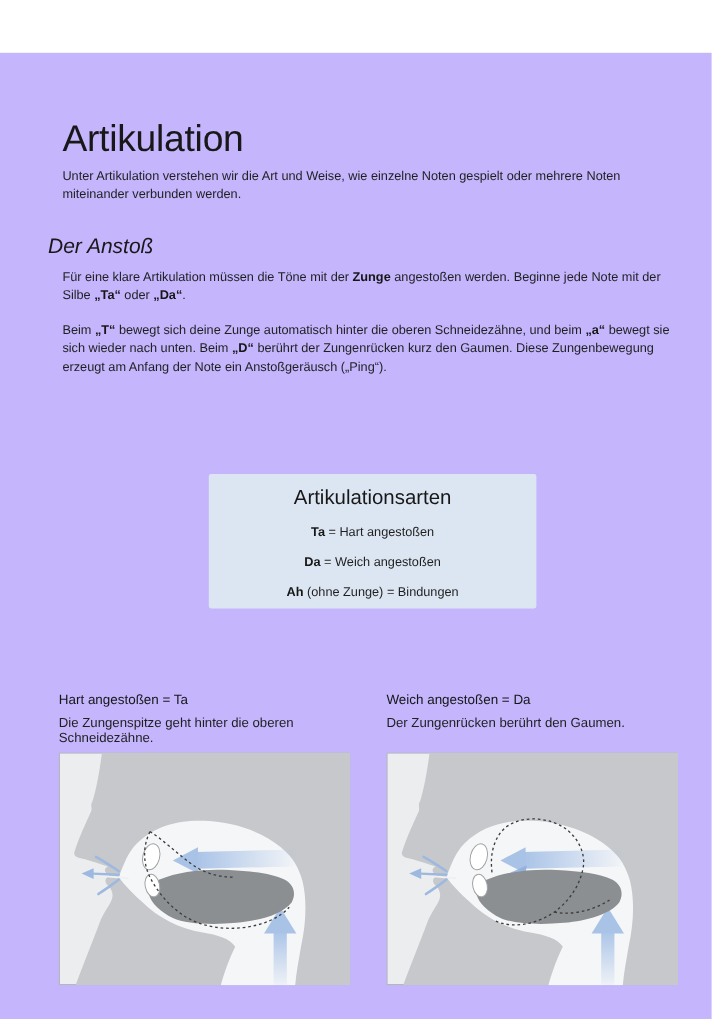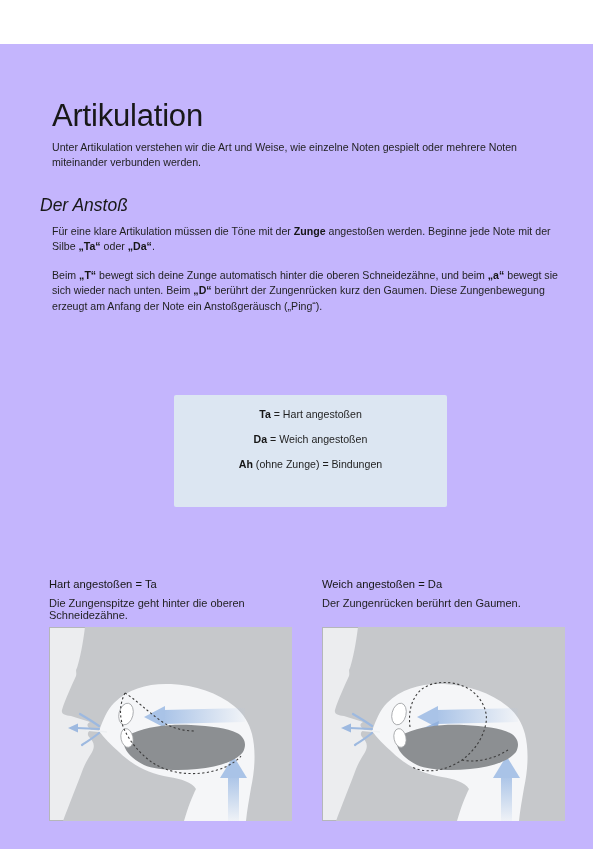--- a/index.html
+++ b/index.html
@@ -39,20 +39,21 @@
   <p class="abs body-text intro">Unter Artikulation verstehen wir die Art und Weise, wie einzelne Noten gespielt oder mehrere Noten miteinander verbunden werden.</p>
 
   <h2 class="abs section-heading">Der Anstoß</h2>
 
   <p class="abs body-text p1"><span>Für eine klare Artikulation müssen die Töne mit der </span><strong>Zunge</strong><span> angestoßen werden. Beginne jede Note mit der Silbe </span><strong>„Ta“</strong><span> oder </span><strong>„Da“</strong><span>.</span></p>
 
   <p class="abs body-text p2"><span>Beim </span><strong>„T“</strong><span> bewegt sich deine Zunge automatisch hinter die oberen Schneidezähne, und beim </span><strong>„a“</strong><span> bewegt sie sich wieder nach unten. Beim </span><strong>„D“</strong><span> berührt der Zungenrücken kurz den Gaumen. Diese Zungenbewegung erzeugt am Anfang der Note ein Anstoßgeräusch („Ping“).</span></p>
 
 
   <div class="abs infobox" style="background:#dce6f2;">
+    <div class="infobox-title">Artikulationsarten</div>
     <div class="infobox-items">
       <div class="infobox-item"><strong>Ta</strong><span> = Hart angestoßen</span></div>
       <div class="infobox-item"><strong>Da</strong><span> = Weich angestoßen</span></div>
       <div class="infobox-item"><strong>Ah</strong><span> (ohne Zunge) = Bindungen</span></div>
     </div>
   </div>
 
   <div class="abs col-heading ch-left">Hart angestoßen = Ta</div>
   <div class="abs col-caption cc-left">Die Zungenspitze geht hinter die oberen Schneidezähne.</div>
   <div class="abs col-heading ch-right">Weich angestoßen = Da</div>

